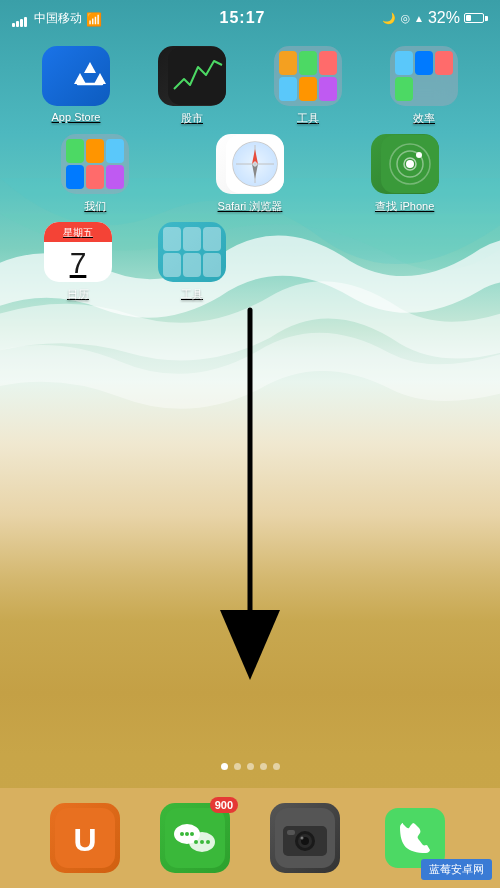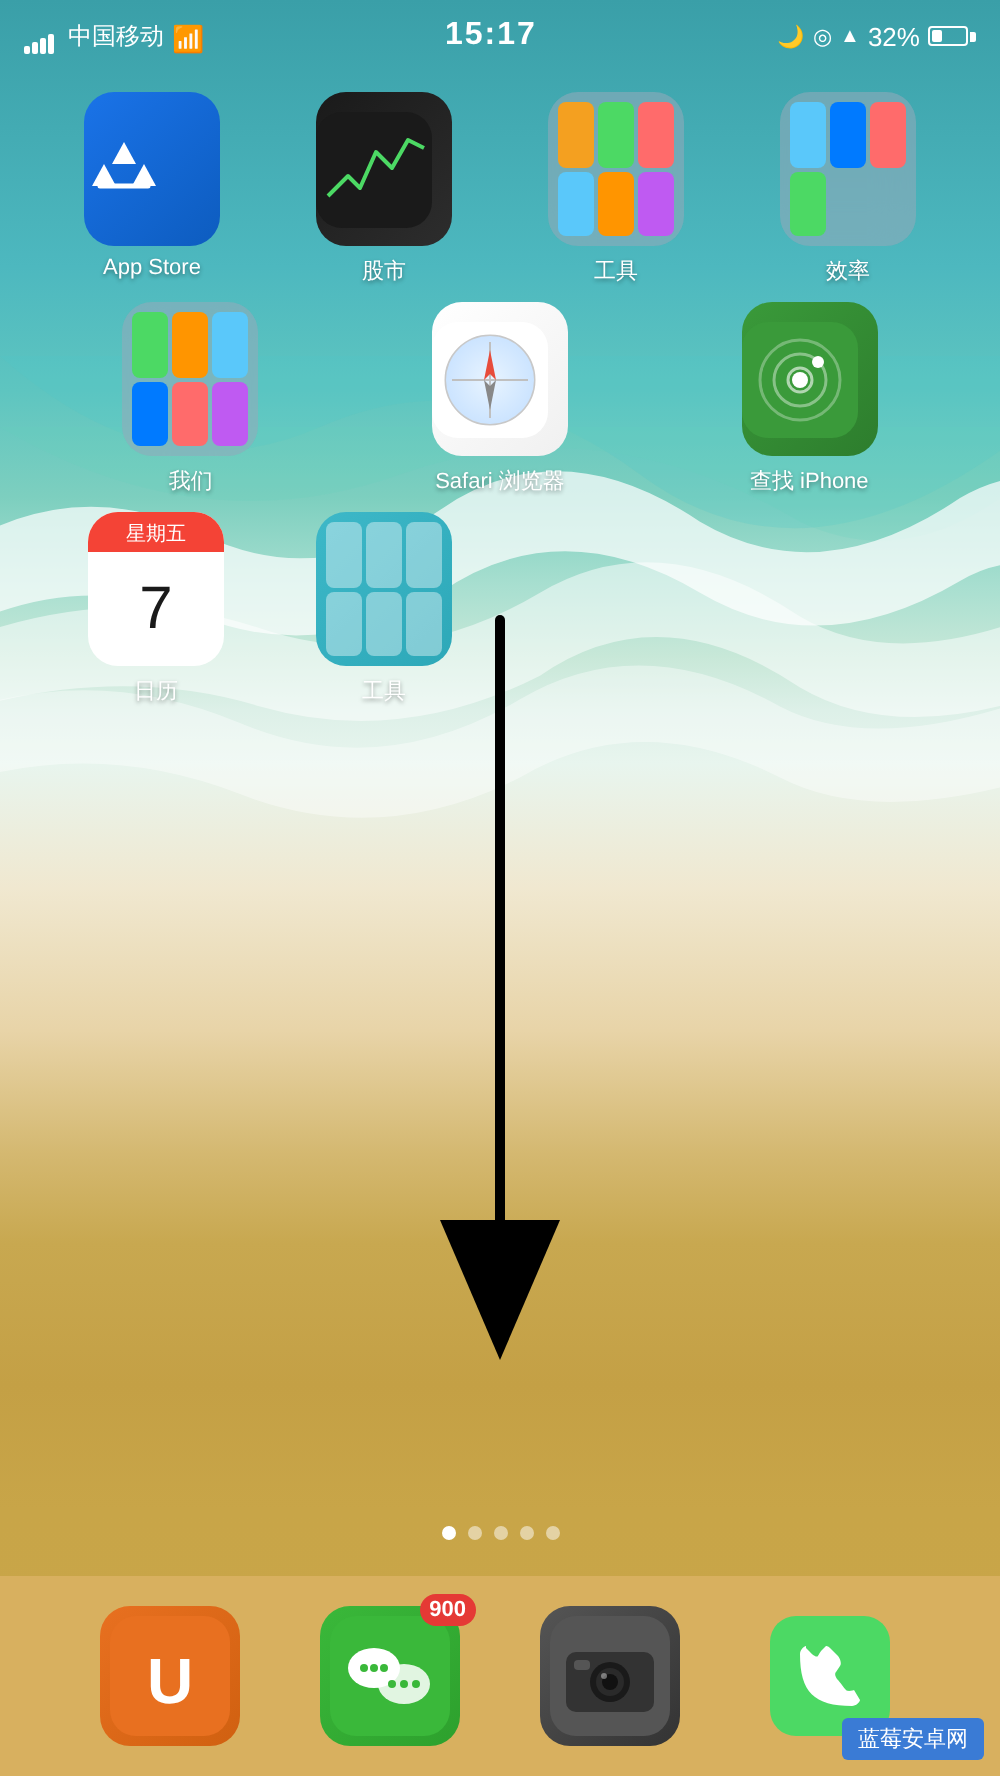--- a/index.html
+++ b/index.html
@@ -86,44 +86,45 @@
     }
 
     
     #app-grid {
       position: absolute;
       top: 36px;
       left: 0;
       right: 0;
       padding: 10px 18px;
       z-index: 10;
+      text-decoration: underline;
     }
 
     .app-row {
       display: flex;
       justify-content: space-around;
       margin-bottom: 8px;
     }
 
     .app-item {
       display: flex;
       flex-direction: column;
       align-items: center;
       width: 100px;
       cursor: pointer;
     }
 
     .app-icon {
       width: 68px;
-      height: 77px;
+      height: 60px;
       border-radius: 15px;
       margin-bottom: 5px;
       display: flex;
       align-items: center;
-      justify-content: flex-start;
+      justify-content: flex-end;
       font-size: 28px;
       position: relative;
       overflow: hidden;
     }
 
     .app-label {
       color: white;
       font-size: 11px;
       text-align: center;
       text-shadow: 0 1px 2px rgba(0,0,0,0.4);
@@ -375,21 +376,21 @@
       <div class="signal-bar" style="height:10px"></div>
     </div>
     <span style="font-size:12px;margin-left:3px;">中国移动</span>
     <span style="font-size:13px;">📶</span>
   </div>
   <div id="status-center">15:17</div>
   <div id="status-right">
     <span>🌙</span>
     <span style="font-size:11px;">◎</span>
     <span style="font-size:10px;">▲</span>
-    <span style="font-size:13px;">32%</span>
+    <span style="font-size:16px;">32%</span>
     <div class="battery-icon">
       <div class="battery-body">
         <div class="battery-fill" style="width:32%"></div>
       </div>
       <div class="battery-tip"></div>
     </div>
   </div>
 </div>
 
 <div id="app-grid">

